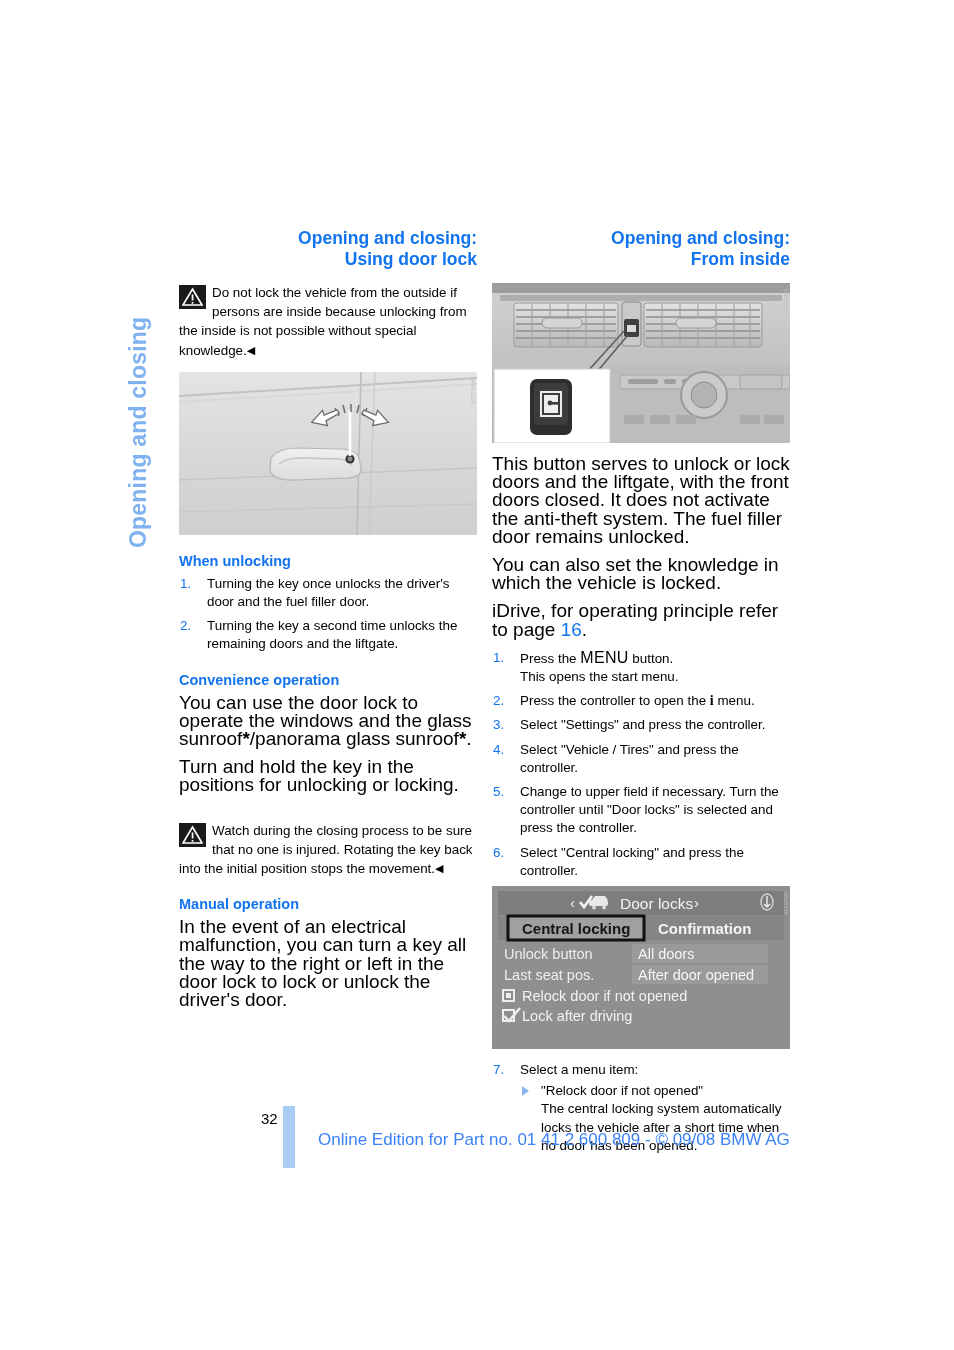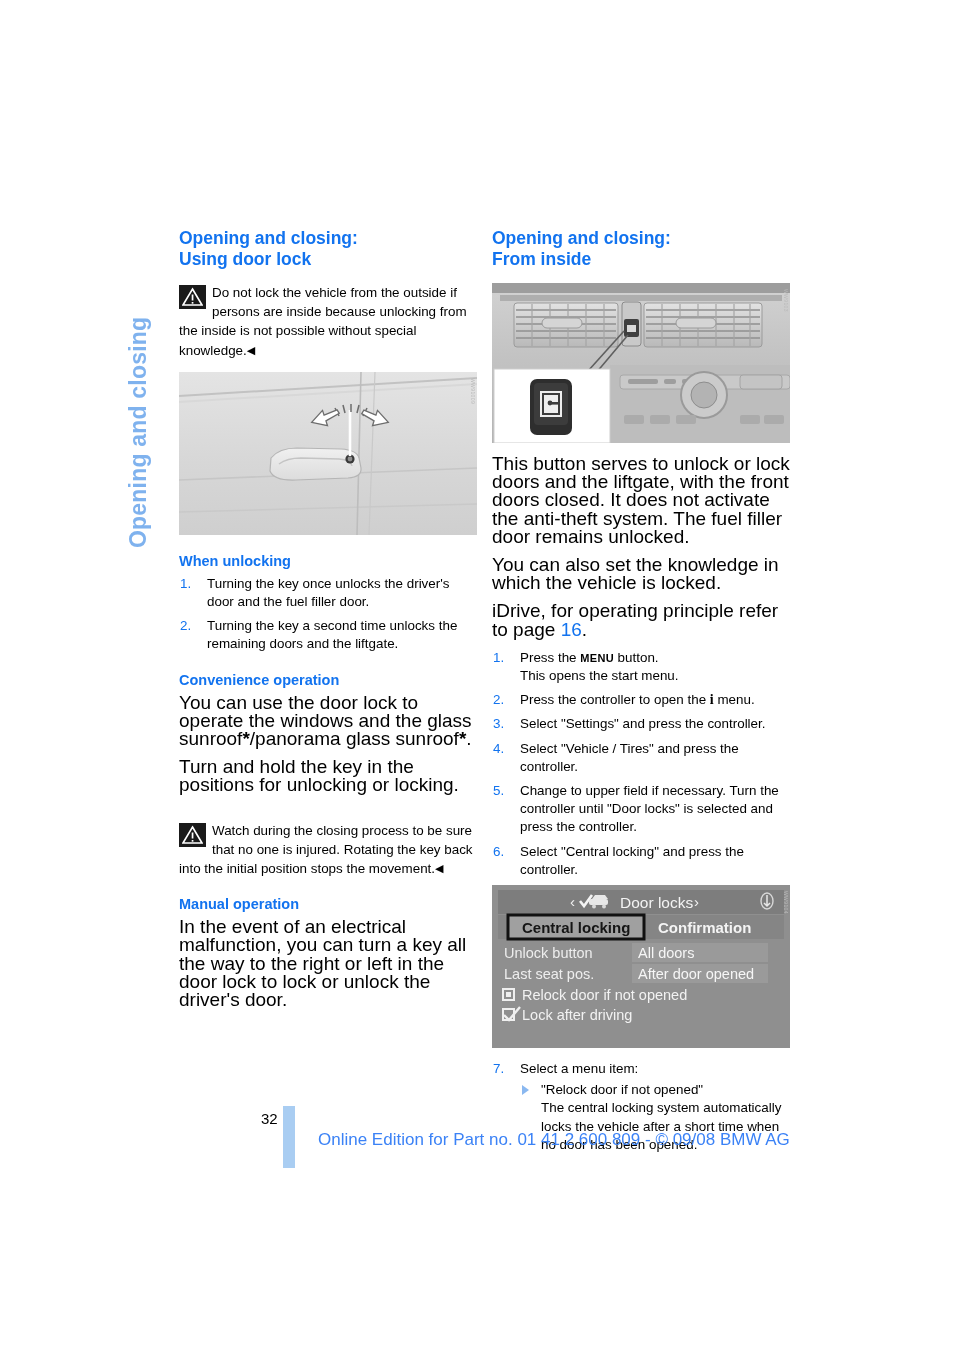--- a/index.html
+++ b/index.html
@@ -30,20 +30,21 @@
   .col { position: absolute; top: 228px; width: 298px; }
   .col-left  { left: 179px; }
   .col-right { left: 492px; }
 
   h1.sec {
     color: #1273ef;
     font-size: 17.5px;
     font-weight: bold;
     line-height: 21px;
     margin-bottom: 13px;
+    text-align: right;
   }
   h2.sub {
     color: #1273ef;
     font-size: 14.5px;
     font-weight: bold;
     line-height: 18px;
     margin: 17px 0 5px 0;
   }
   p, li, .txt {
     font-size: 19px;
@@ -89,21 +90,21 @@
     line-height: 18.2px;
   }
   ul.subs > li .tri-b {
     position: absolute; left: 2px; top: 4px;
     width: 0; height: 0;
     border-left: 7px solid #8ab8f0;
     border-top: 5px solid transparent;
     border-bottom: 5px solid transparent;
   }
   .lnk { color: #1273ef; }
-  .menukey { font-weight: bold; font-size: 11px; letter-spacing: .3px; }
+  .menukey { font-weight: normal; font-size: 16px; letter-spacing: .3px; }
   .ikey { font-weight: bold; font-size: 14px; font-family: "Liberation Serif", serif; }
 
   
   .fig { position: relative; margin: 4px 0 12px 0; background: #e9e9e9; overflow: hidden; }
   .figcode {
     position: absolute; right: 1px; top: 6px;
     writing-mode: vertical-rl;
     font-size: 5px; color: #b9b9b9;
     letter-spacing: .4px;
   }

